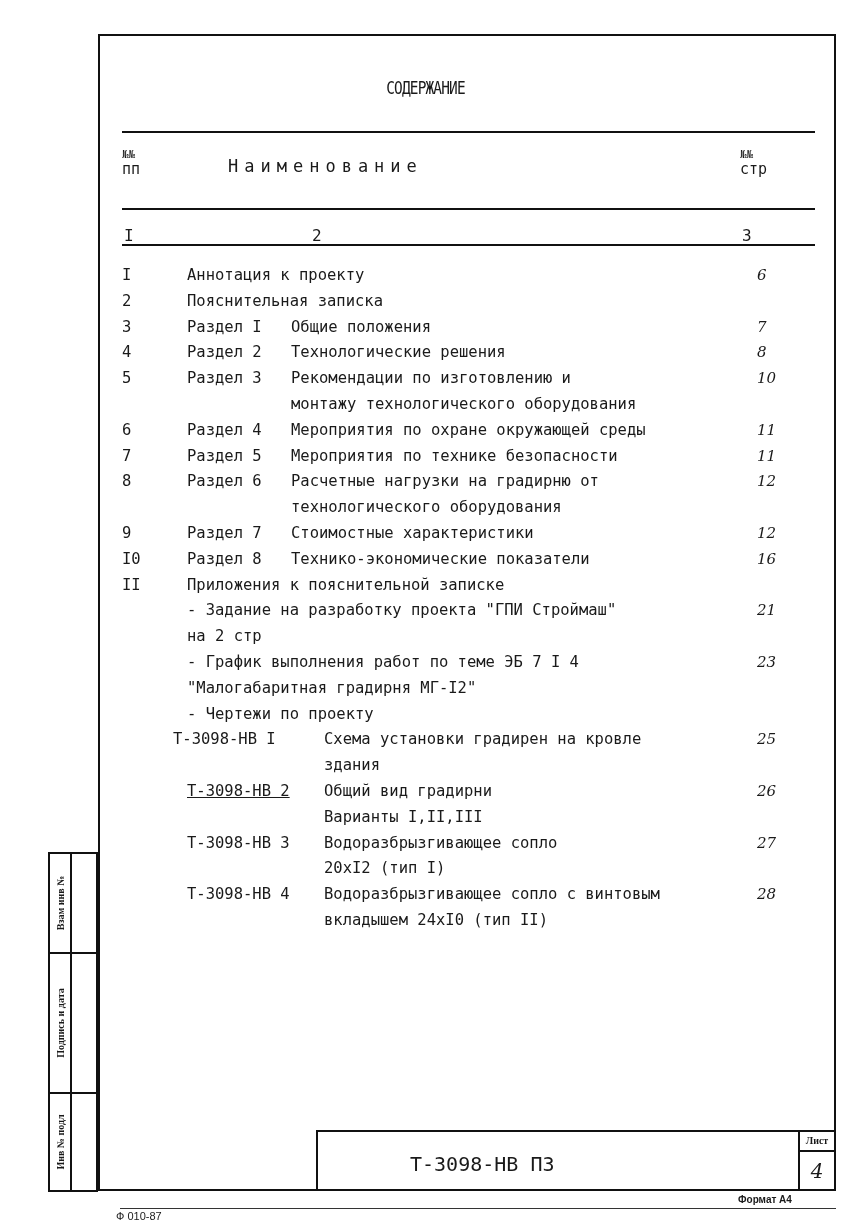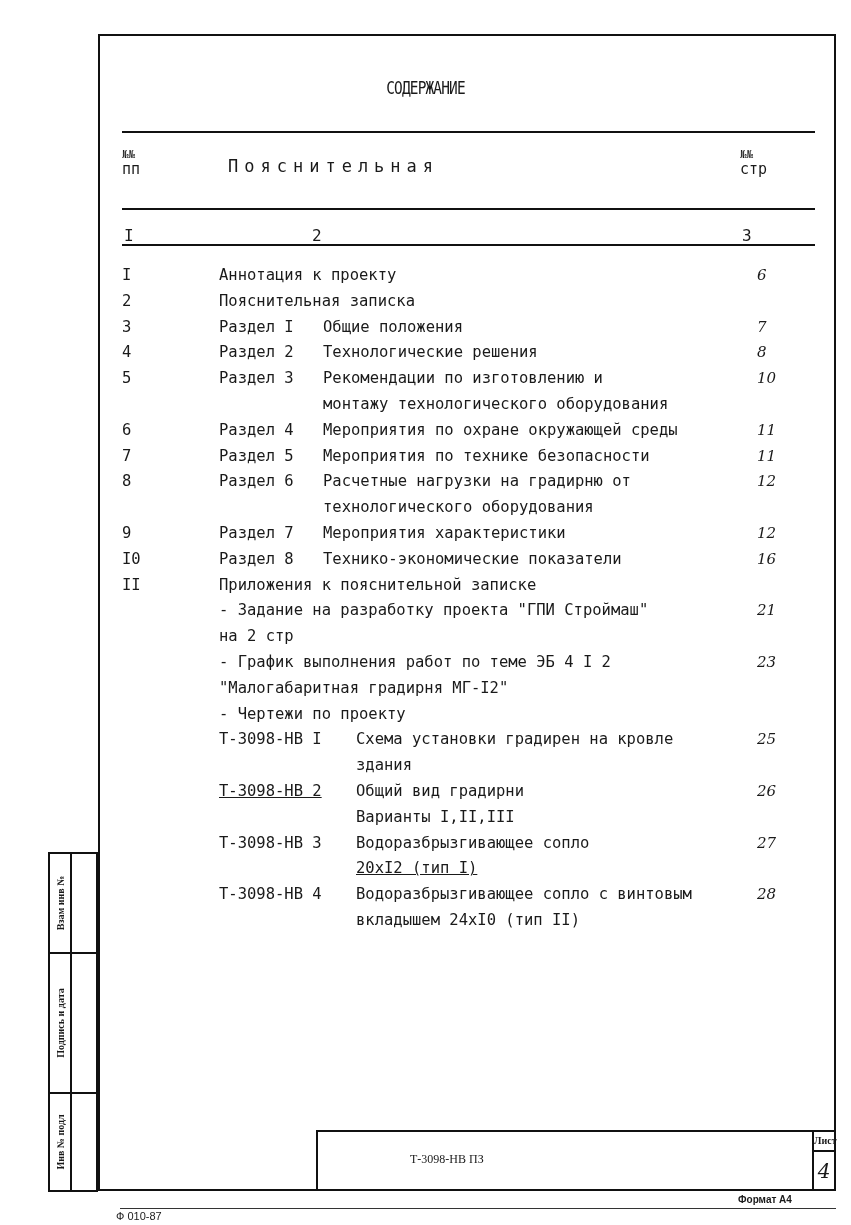--- a/index.html
+++ b/index.html
@@ -10,49 +10,49 @@
   .title { position: absolute; left: 0; top: 78px; width: 851px; text-align: center;
            font-size: 17px; letter-spacing: -1px; transform: scaleX(0.85); }
   .hline { position: absolute; left: 122px; width: 693px; height: 2px; background: #111; }
   .hdr-num { position: absolute; left: 122px; top: 148px; font-size: 11px; line-height: 14px; }
   .hdr-name { position: absolute; left: 228px; top: 156px; font-size: 17px; letter-spacing: 6px; }
   .hdr-page { position: absolute; left: 740px; top: 148px; font-size: 11px; line-height: 14px; }
   .hdr-page .big, .hdr-num .big { font-size: 15px; }
   .colnum { position: absolute; top: 226px; font-size: 16px; }
   .row { position: absolute; height: 26px; font-size: 15.5px; white-space: nowrap; }
   .row .n { position: absolute; left: 122px; }
-  .row .t { position: absolute; margin-left: 32px; }
+  .row .t { position: absolute; }
   .row .p { position: absolute; left: 757px; font-family: "DejaVu Serif", serif; font-style: italic; font-size: 15px; }
   .side { position: absolute; left: 48px; width: 50px; border: 2px solid #111; box-sizing: border-box; }
   .side .lbl { position: absolute; left: 0; top: 0; width: 22px; height: 100%; border-right: 2px solid #111; box-sizing: border-box; }
   .side .lbl span { position: absolute; left: 50%; top: 50%; transform: translate(-50%,-50%) rotate(-90deg);
                     white-space: nowrap; font-family: "Liberation Serif", serif; font-size: 10px; font-weight: bold; }
   .stamp { position: absolute; left: 316px; top: 1130px; width: 520px; height: 61px; border: 2px solid #111; border-bottom: none; box-sizing: border-box; }
-  .stamp .code { position: absolute; left: 92px; top: 20px; font-size: 12px; font-family: Liberation Serif, serif; }
-  .stamp .sheet { position: absolute; right: 0; top: 0; width: 22px; height: 100%; border-left: 2px solid #111; box-sizing: border-box; }
+  .stamp .code { position: absolute; left: 92px; top: 20px; font-size: 20px; }
+  .stamp .sheet { position: absolute; right: 0; top: 0; width: 36px; height: 100%; border-left: 2px solid #111; box-sizing: border-box; }
   .stamp .sheet .lab { height: 18px; border-bottom: 2px solid #111; font-family: "Liberation Serif", serif; font-size: 10px; font-weight: bold; text-align: center; line-height: 18px; }
   .stamp .sheet .num { text-align: center; font-family: "DejaVu Serif", serif; font-style: italic; font-size: 20px; line-height: 38px; }
   .format { position: absolute; left: 738px; top: 1194px; font-family: "Liberation Sans", sans-serif; font-weight: bold; font-size: 10px; }
   .bottomline { position: absolute; left: 120px; top: 1208px; width: 716px; height: 1px; background: #333; }
   .formcode { position: absolute; left: 116px; top: 1210px; font-family: "Liberation Sans", sans-serif; font-size: 11px; }
 </style>
 </head>
 <body>
 
 <div class="frame"></div>
 
 <div class="title">СОДЕРЖАНИЕ</div>
 
 <div class="hline" style="top:131px"></div>
 
 <div class="hdr-num">
   <div>№№</div>
   <div class="big">пп</div>
 </div>
-<div class="hdr-name">Пояснительная</div>
+<div class="hdr-name">Наименование</div>
 <div class="hdr-page">
   <div>№№</div>
   <div class="big">стр</div>
 </div>
 
 <div class="hline" style="top:208px"></div>
 
 <div class="colnum" style="left:124px">I</div>
 <div class="colnum" style="left:312px">2</div>
 <div class="colnum" style="left:742px">3</div>
@@ -112,21 +112,21 @@
       <span class="p">12</span>
     </div>
     <div class="row" style="top: 498.2px;">
       <span class="n"></span>
       <span class="t" style="left: 291px;">технологического оборудования</span>
       <span class="p"></span>
     </div>
     <div class="row" style="top: 524px;">
       <span class="n">9</span>
       <span class="t" style="left: 187px;">Раздел 7</span>
-      <span class="t" style="left: 291px;">Мероприятия характеристики</span>
+      <span class="t" style="left: 291px;">Стоимостные характеристики</span>
       <span class="p">12</span>
     </div>
     <div class="row" style="top: 549.8px;">
       <span class="n">I0</span>
       <span class="t" style="left: 187px;">Раздел 8</span>
       <span class="t" style="left: 291px;">Технико-экономические показатели</span>
       <span class="p">16</span>
     </div>
     <div class="row" style="top: 575.6px;">
       <span class="n">II</span>
@@ -135,33 +135,33 @@
     </div>
     <div class="row" style="top: 601.4px;">
       <span class="t" style="left: 187px; text-align: center;">- Задание на разработку проекта "ГПИ Строймаш"</span>
       <span class="p">21</span>
     </div>
     <div class="row" style="top: 627.2px;">
       <span class="t" style="left: 187px;">  на 2 стр</span>
       <span class="p"></span>
     </div>
     <div class="row" style="top: 653px;">
-      <span class="t" style="left: 187px;">- График выполнения работ по теме ЭБ 4 I 2</span>
+      <span class="t" style="left: 187px;">- График выполнения работ по теме ЭБ 7 I 4</span>
       <span class="p">23</span>
     </div>
     <div class="row" style="top: 678.8px;">
       <span class="t" style="left: 187px;">"Малогабаритная градирня МГ-I2"</span>
       <span class="p"></span>
     </div>
     <div class="row" style="top: 704.6px;">
       <span class="t" style="left: 187px;">- Чертежи по проекту</span>
       <span class="p"></span>
     </div>
     <div class="row" style="top: 730.4px;">
-      <span class="t" style="left: 187px;">Т-3098-НВ I</span>
+      <span class="t" style="left: 173px;">Т-3098-НВ I</span>
       <span class="t" style="left: 324px;">Схема установки градирен на кровле</span>
       <span class="p">25</span>
     </div>
     <div class="row" style="top: 756.2px;">
       <span class="t" style="left: 324px;">здания</span>
       <span class="p"></span>
     </div>
     <div class="row" style="top: 782px;">
       <span class="t" style="left: 187px; text-decoration: underline;">Т-3098-НВ 2</span>
       <span class="t" style="left: 324px;">Общий вид градирни</span>
@@ -170,21 +170,21 @@
     <div class="row" style="top: 807.8px;">
       <span class="t" style="left: 324px;">Варианты I,II,III</span>
       <span class="p"></span>
     </div>
     <div class="row" style="top: 833.6px;">
       <span class="t" style="left: 187px;">Т-3098-НВ 3</span>
       <span class="t" style="left: 324px;">Водоразбрызгивающее сопло</span>
       <span class="p">27</span>
     </div>
     <div class="row" style="top: 859.4px;">
-      <span class="t" style="left: 324px; text-decoration: underline;">20хI2 (тип I)</span>
+      <span class="t" style="left: 324px;">20хI2 (тип I)</span>
       <span class="p"></span>
     </div>
     <div class="row" style="top: 885.2px;">
       <span class="t" style="left: 187px;">Т-3098-НВ 4</span>
       <span class="t" style="left: 324px;">Водоразбрызгивающее сопло с винтовым</span>
       <span class="p">28</span>
     </div>
     <div class="row" style="top: 911px;">
       <span class="t" style="left: 324px;">вкладышем 24хI0 (тип II)</span>
       <span class="p"></span>

